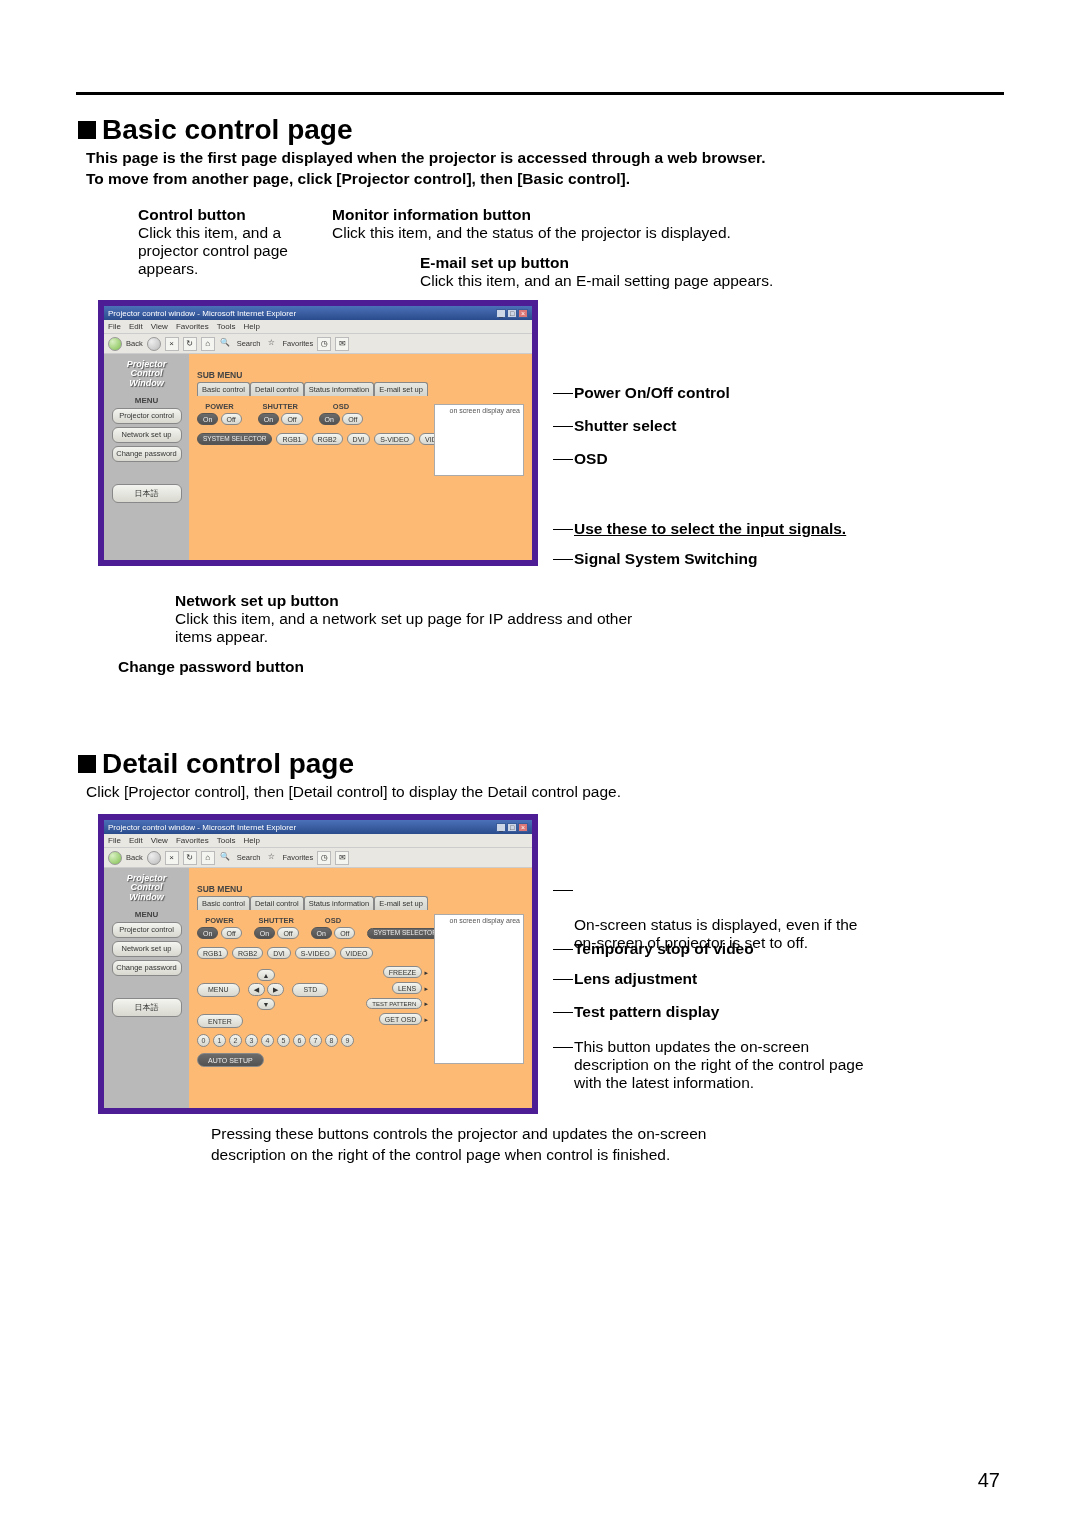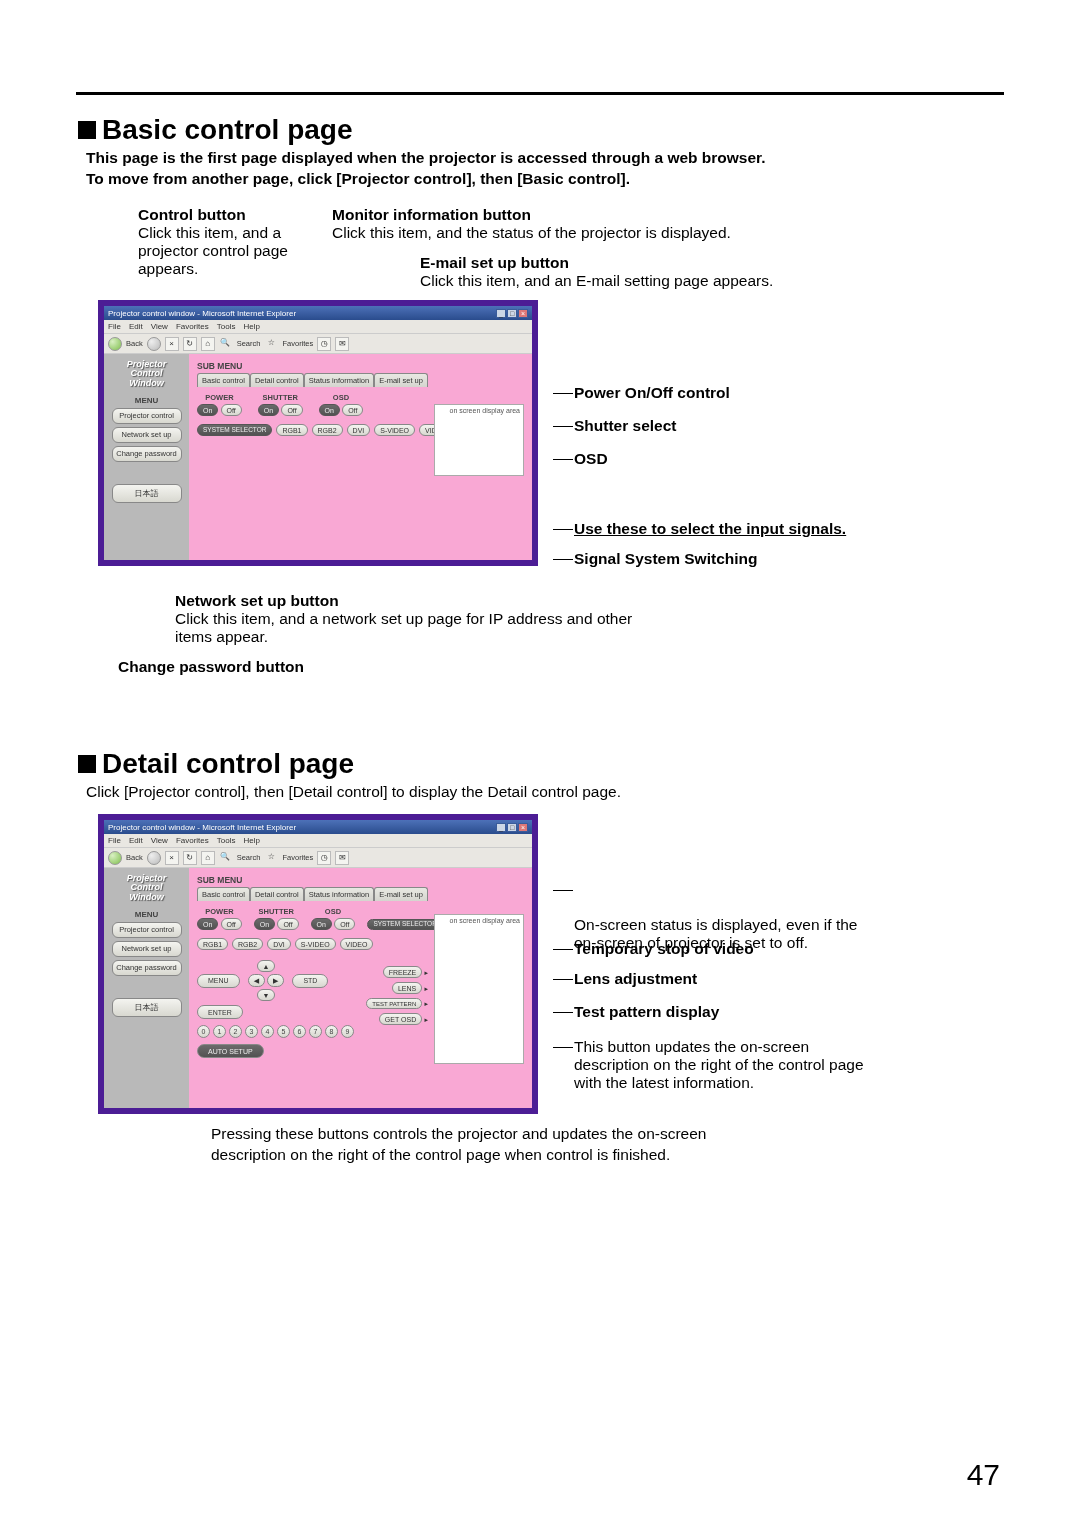--- a/index.html
+++ b/index.html
@@ -35,21 +35,21 @@
   .body-text {
     font-size: 15.5px;
     line-height: 1.35;
   }
   .callout-title { font-size: 15.5px; font-weight: bold; }
   .callout-text { font-size: 15.5px; }
   .page-num {
     position: absolute;
     right: 80px;
     bottom: 34px;
-    font-size: 30px;
+    font-size: 20px;
     font-family: Arial, sans-serif;
   }
   
   .ie-window {
     width: 440px;
     background: #e9e7e2;
     border: 6px solid #4c1d95;
     font-family: Tahoma, Verdana, sans-serif;
     font-size: 8px;
     color: #333;
@@ -112,21 +112,21 @@
     background: linear-gradient(#f4f4f0,#d8d8d0);
     border: 1px solid #888;
     border-radius: 6px;
     font-size: 7.5px;
     padding: 3px 2px;
     margin: 3px auto;
     width: 70px;
     line-height:1.05;
     color:#333;
   }
-  .pcw-main { flex: 1; background: #f9a8d4; padding: 7px 8px 10px; position:relative; }
+  .pcw-main { flex: 1; background: #fdba74; padding: 16px 8px 10px; position:relative; }
   .sub-hdr { font-size: 8.5px; font-weight: bold; color:#444; margin-bottom:2px; }
   .tabs { display: flex; gap: 0; margin-bottom: 6px; }
   .tab {
     font-size: 7.5px; border:1px solid #888; border-bottom:none;
     padding: 2px 4px; background: linear-gradient(#e8e8e2,#d5d5cf);
     border-radius: 3px 3px 0 0;
     color:#333;
   }
   .group-row { display:flex; align-items:flex-start; gap:16px; margin: 6px 0 8px; }
   .grp-title { font-size:7.5px; font-weight:bold; color:#444; margin-bottom:2px; text-align:center; }

